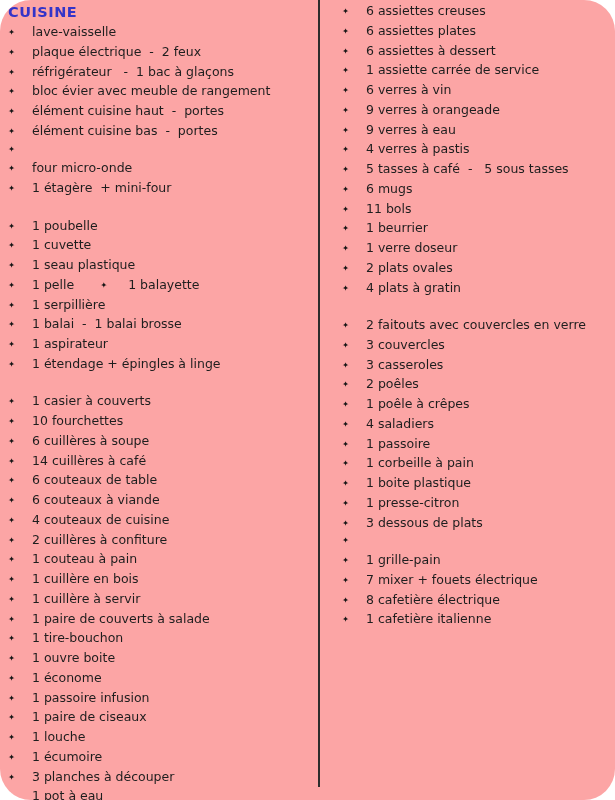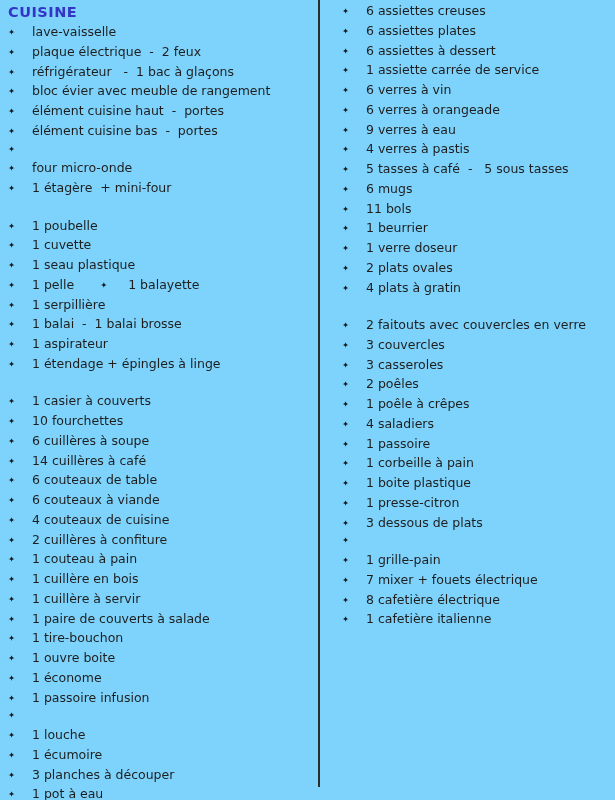--- a/index.html
+++ b/index.html
@@ -4,24 +4,25 @@
 <style>
   html, body {
     margin: 0;
     padding: 0;
     background: #ffffff;
   }
   .page {
     position: relative;
     width: 615px;
     height: 800px;
-    background: #7dd3fc;
+    background: #fca5a5;
     font-family: "DejaVu Sans", sans-serif;
     color: #1e1e1e;
     overflow: hidden;
+    border-radius: 31px;
   }
   .divider {
     position: absolute;
     left: 318px;
     top: 0;
     width: 2px;
     height: 787px;
     background: #2d2d2d;
   }
   .col {
@@ -99,38 +100,38 @@
           <div class="item"><span class="bullet">✦</span><span class="txt">4 couteaux de cuisine</span></div>
           <div class="item"><span class="bullet">✦</span><span class="txt">2 cuillères à confiture</span></div>
           <div class="item"><span class="bullet">✦</span><span class="txt">1 couteau à pain</span></div>
           <div class="item"><span class="bullet">✦</span><span class="txt">1 cuillère en bois</span></div>
           <div class="item"><span class="bullet">✦</span><span class="txt">1 cuillère à servir</span></div>
           <div class="item"><span class="bullet">✦</span><span class="txt">1 paire de couverts à salade</span></div>
           <div class="item"><span class="bullet">✦</span><span class="txt">1 tire-bouchon</span></div>
           <div class="item"><span class="bullet">✦</span><span class="txt">1 ouvre boite</span></div>
           <div class="item"><span class="bullet">✦</span><span class="txt">1 économe</span></div>
           <div class="item"><span class="bullet">✦</span><span class="txt">1 passoire infusion</span></div>
-          <div class="item"><span class="bullet">✦</span></div>
+          <div class="item"><span class="bullet">✦</span><span class="txt">1 paire de ciseaux</span></div>
           <div class="item"><span class="bullet">✦</span><span class="txt">1 louche</span></div>
           <div class="item"><span class="bullet">✦</span><span class="txt">1 écumoire</span></div>
           <div class="item"><span class="bullet">✦</span><span class="txt">3 planches à découper</span></div>
           <div class="item"><span class="bullet">✦</span><span class="txt">1 pot à eau</span></div>
         </div>
       </div>
   </div>
 
   <div class="col col-right">
     <div id="col-1">
         <div class="group">
           <div class="item"><span class="bullet">✦</span><span class="txt">6 assiettes creuses</span></div>
           <div class="item"><span class="bullet">✦</span><span class="txt">6 assiettes plates</span></div>
           <div class="item"><span class="bullet">✦</span><span class="txt">6 assiettes à dessert</span></div>
           <div class="item"><span class="bullet">✦</span><span class="txt">1 assiette carrée de service</span></div>
           <div class="item"><span class="bullet">✦</span><span class="txt">6 verres à vin</span></div>
-          <div class="item"><span class="bullet">✦</span><span class="txt">6 verres à orangeade</span></div>
+          <div class="item"><span class="bullet">✦</span><span class="txt">9 verres à orangeade</span></div>
           <div class="item"><span class="bullet">✦</span><span class="txt">9 verres à eau</span></div>
           <div class="item"><span class="bullet">✦</span><span class="txt">4 verres à pastis</span></div>
           <div class="item"><span class="bullet">✦</span><span class="txt">5 tasses à café  -   5 sous tasses</span></div>
           <div class="item"><span class="bullet">✦</span><span class="txt">6 mugs</span></div>
           <div class="item"><span class="bullet">✦</span><span class="txt">11 bols</span></div>
           <div class="item"><span class="bullet">✦</span><span class="txt">1 beurrier</span></div>
           <div class="item"><span class="bullet">✦</span><span class="txt">1 verre doseur</span></div>
           <div class="item"><span class="bullet">✦</span><span class="txt">2 plats ovales</span></div>
           <div class="item"><span class="bullet">✦</span><span class="txt">4 plats à gratin</span></div>
         </div>

